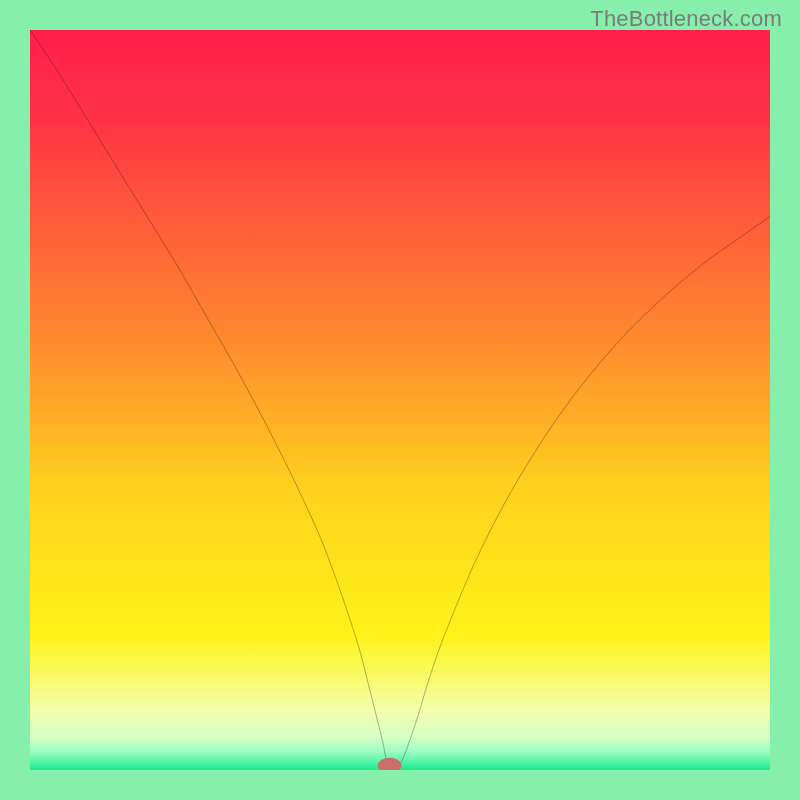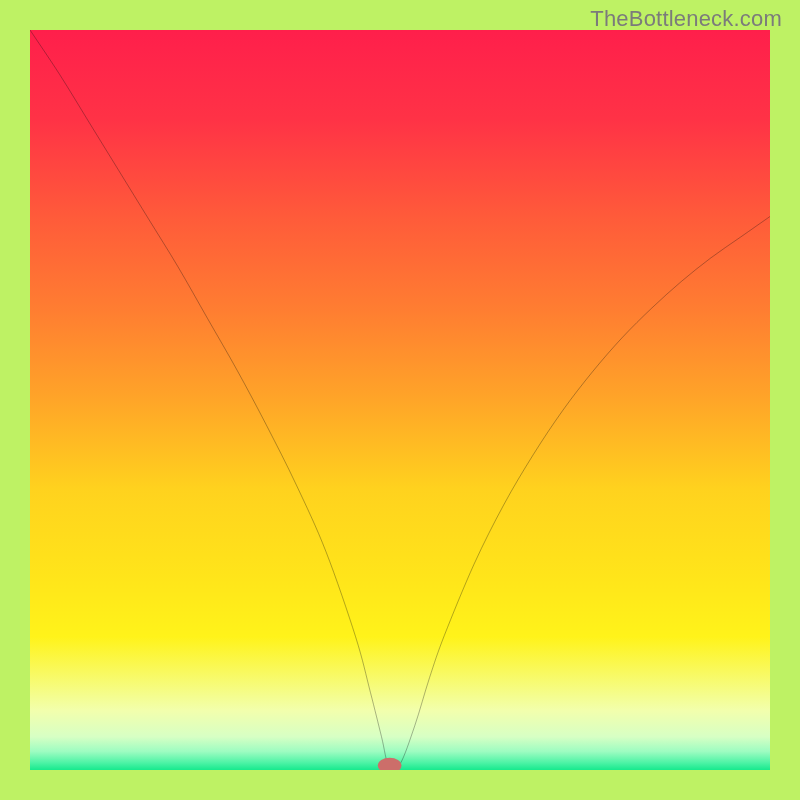--- a/index.html
+++ b/index.html
@@ -7,21 +7,21 @@
     padding: 0;
     width: 800px;
     height: 800px;
     background: #000;
     overflow: hidden;
     font-family: Arial, Helvetica, sans-serif;
   }
   .outer {
     width: 800px;
     height: 800px;
-    background: #bef264;
+    background: #86efac;
     position: relative;
   }
   .plot {
     position: absolute;
     left: 30px;
     top: 30px;
     width: 740px;
     height: 740px;
   }
   .watermark {

